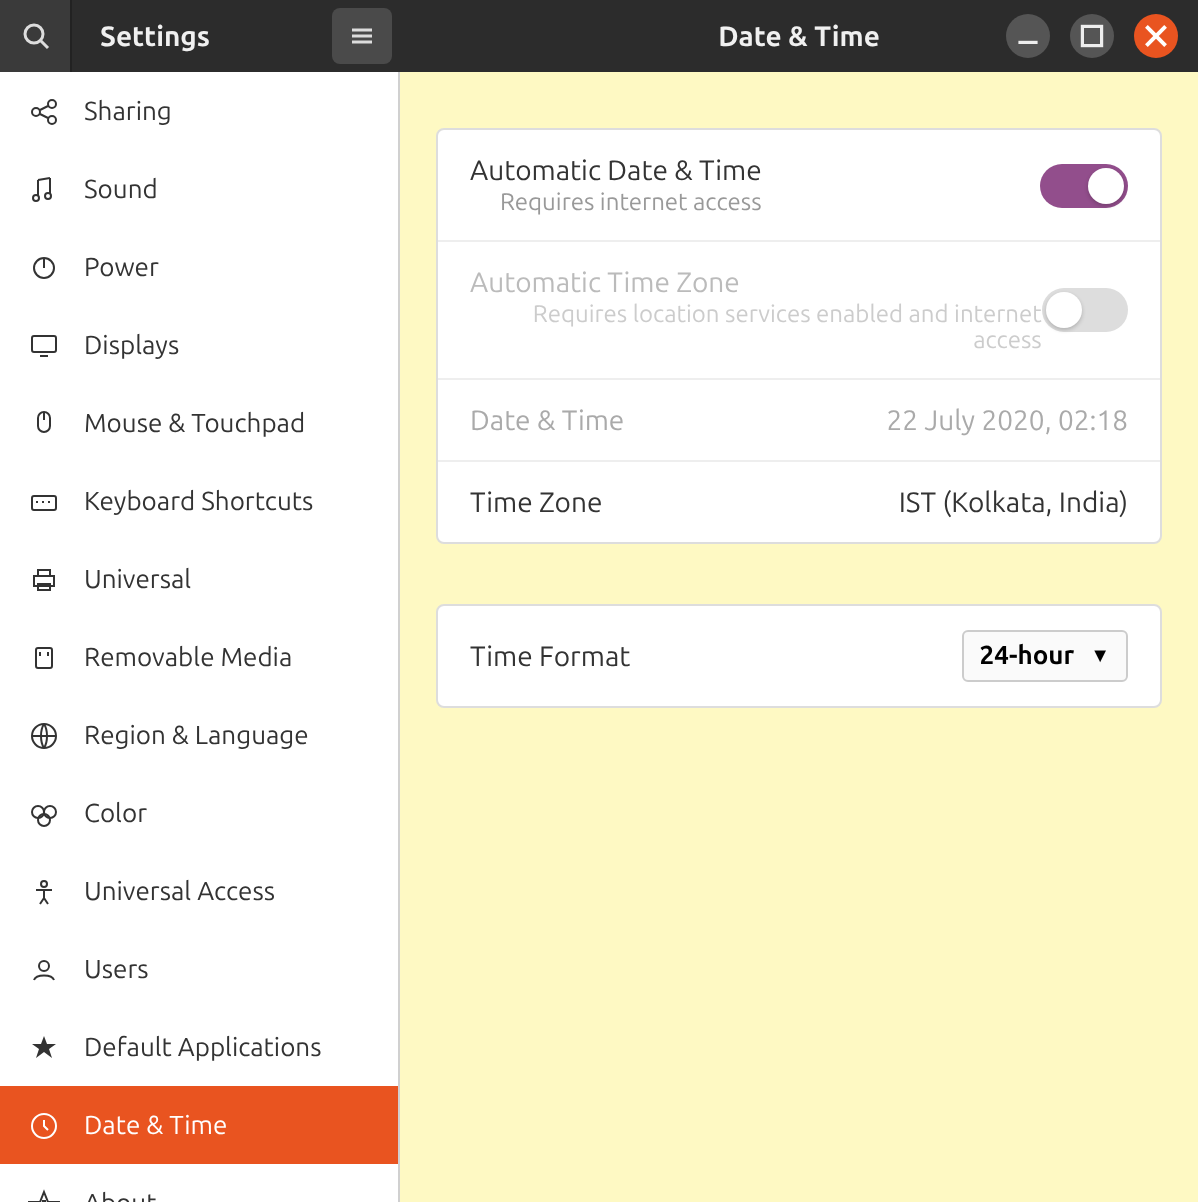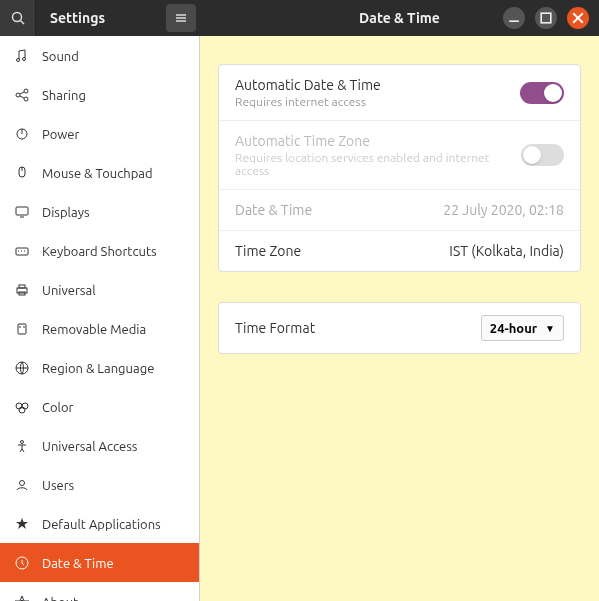--- a/index.html
+++ b/index.html
@@ -20,21 +20,21 @@
 .sidebar { width: 200px; border-right: 1px solid #d0d0d0; overflow-y: auto; background: #fff; }
 .sidebar-item { display: flex; align-items: center; height: 39px; padding: 0 14px; font-size: 13px; color: #333; cursor: pointer; }
 .sidebar-item .icon { width: 16px; height: 16px; margin-right: 12px; display: flex; align-items: center; justify-content: center; color: #333; }
 .sidebar-item.active { background: #e95420; color: #fff; }
 .sidebar-item.active .icon { color: #fff; }
 .content { flex: 1; background: #fef9c3; padding: 28px 18px; overflow-y: auto; }
 .card { border: 1px solid #ddd; border-radius: 4px; background: #fff; margin-bottom: 30px; }
 .row { padding: 12px 16px; border-bottom: 1px solid #eee; display: flex; align-items: center; justify-content: space-between; }
 .row:last-child { border-bottom: none; }
 .row-title { font-size: 14px; color: #333; }
-.row-sub { font-size: 12px; color: #999; margin-top: 2px; }
+.row-sub { font-size: 12px; color: #999; margin-top: 2px; text-align: right; }
 .row.disabled .row-title { color: #bbb; }
 .row.disabled .row-sub { color: #ccc; }
 .row-value { font-size: 14px; color: #333; }
 .row-value.dim { color: #aaa; }
 .toggle { width: 44px; height: 22px; border-radius: 11px; position: relative; }
 .toggle.on { background: #924e8c; }
 .toggle.off { background: #ddd; }
 .toggle .knob { width: 18px; height: 18px; background: #fff; border-radius: 50%; position: absolute; top: 2px; box-shadow: 0 1px 2px rgba(0,0,0,.2); }
 .toggle.on .knob { right: 2px; }
 .toggle.off .knob { left: 2px; }
@@ -83,67 +83,67 @@
         </div>
     </div>
   </div>
 </div>
 
 <div class="body-row">
   <div class="sidebar">
     <div class="sidebar-item">
         <span class="icon">
           <svg viewBox="0 0 16 16" fill="none" stroke="currentColor">
+            <circle cx="4" cy="8" r="2"></circle>
+            <circle cx="12" cy="4" r="2"></circle>
+            <circle cx="12" cy="12" r="2"></circle>
+            <line x1="6" y1="7" x2="10" y2="5"></line>
+            <line x1="6" y1="9" x2="10" y2="11"></line>
+          </svg>
+        </span>
+        <span>Sharing</span>
+      </div>
+    <div class="sidebar-item">
+        <span class="icon">
+          <svg viewBox="0 0 16 16" fill="none" stroke="currentColor">
             <path d="M5 3v8"></path>
             <path d="M11 2v8"></path>
             <circle cx="4" cy="12" r="1.5"></circle>
             <circle cx="10" cy="11" r="1.5"></circle>
             <path d="M5 3l6-1"></path>
           </svg>
         </span>
         <span>Sound</span>
       </div>
     <div class="sidebar-item">
         <span class="icon">
           <svg viewBox="0 0 16 16" fill="none" stroke="currentColor">
-            <circle cx="4" cy="8" r="2"></circle>
-            <circle cx="12" cy="4" r="2"></circle>
-            <circle cx="12" cy="12" r="2"></circle>
-            <line x1="6" y1="7" x2="10" y2="5"></line>
-            <line x1="6" y1="9" x2="10" y2="11"></line>
-          </svg>
-        </span>
-        <span>Sharing</span>
-      </div>
-    <div class="sidebar-item">
-        <span class="icon">
-          <svg viewBox="0 0 16 16" fill="none" stroke="currentColor">
             <circle cx="8" cy="8" r="5"></circle>
             <line x1="8" y1="3" x2="8" y2="8"></line>
           </svg>
         </span>
         <span>Power</span>
       </div>
     <div class="sidebar-item">
         <span class="icon">
           <svg viewBox="0 0 16 16" fill="none" stroke="currentColor">
+            <rect x="2" y="3" width="12" height="8" rx="1"></rect>
+            <line x1="6" y1="13" x2="10" y2="13"></line>
+          </svg>
+        </span>
+        <span>Displays</span>
+      </div>
+    <div class="sidebar-item">
+        <span class="icon">
+          <svg viewBox="0 0 16 16" fill="none" stroke="currentColor">
             <rect x="5" y="2" width="6" height="10" rx="3"></rect>
             <line x1="8" y1="2" x2="8" y2="6"></line>
           </svg>
         </span>
         <span>Mouse &amp; Touchpad</span>
-      </div>
-    <div class="sidebar-item">
-        <span class="icon">
-          <svg viewBox="0 0 16 16" fill="none" stroke="currentColor">
-            <rect x="2" y="3" width="12" height="8" rx="1"></rect>
-            <line x1="6" y1="13" x2="10" y2="13"></line>
-          </svg>
-        </span>
-        <span>Displays</span>
       </div>
     <div class="sidebar-item">
         <span class="icon">
           <svg viewBox="0 0 16 16" fill="none" stroke="currentColor">
             <rect x="2" y="5" width="12" height="7" rx="1"></rect>
             <line x1="4" y1="8" x2="5" y2="8"></line>
             <line x1="7" y1="8" x2="8" y2="8"></line>
             <line x1="10" y1="8" x2="11" y2="8"></line>
           </svg>
         </span>

